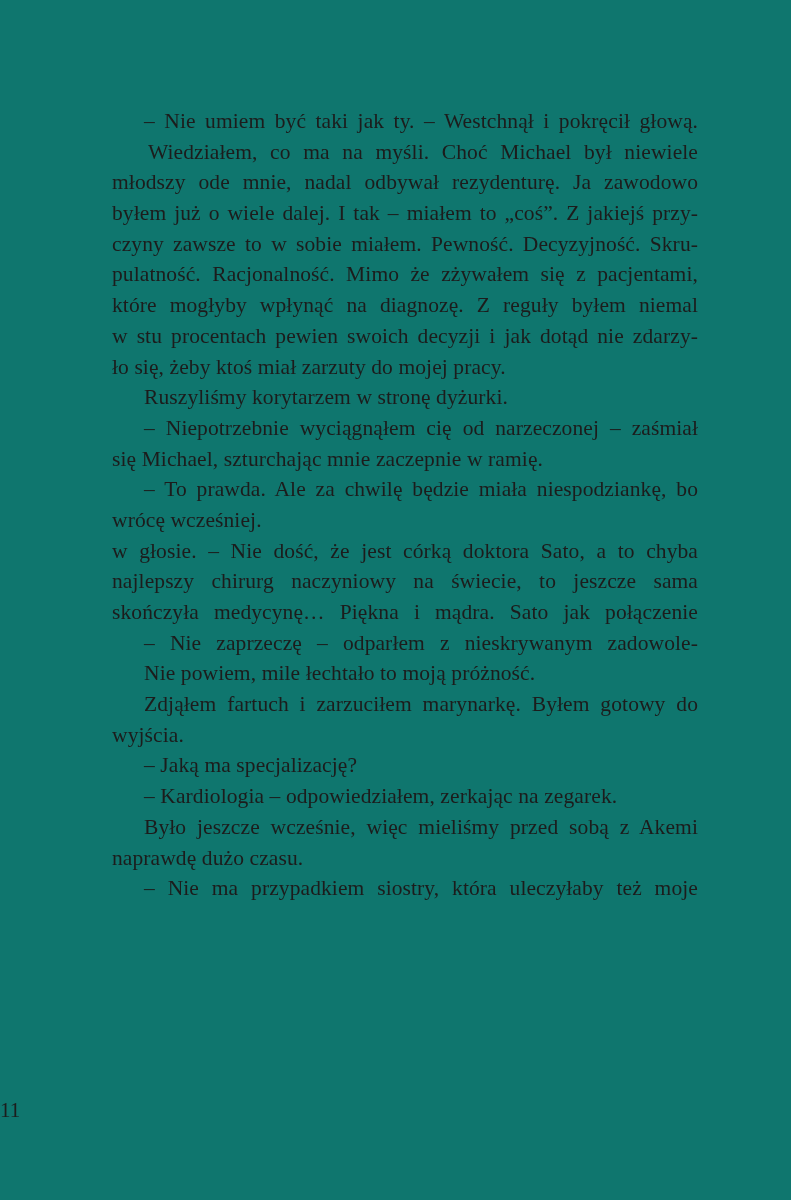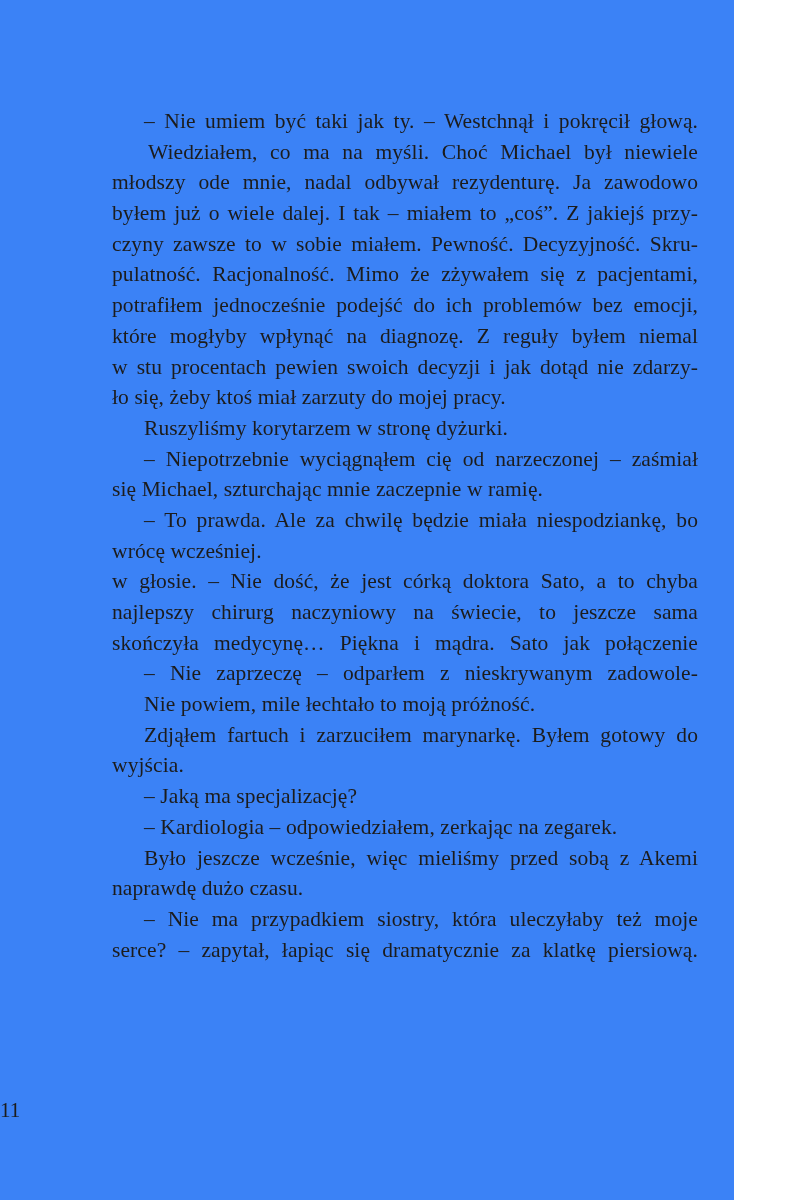--- a/index.html
+++ b/index.html
@@ -11,23 +11,23 @@
       width: 791px;
       height: 1200px;
       position: relative;
       overflow: hidden;
       font-family: "Liberation Serif", "DejaVu Serif", serif;
       color: #1c1c1c;
     }
     .page {
       position: absolute;
       left: 0; top: 0;
-      width: 734px;
+      width: 791px;
       height: 1200px;
-      background: #3b82f6;
+      background: #0f766e;
     }
     .text-block {
       position: absolute;
       left: 112px;
       top: 106px;
       width: 586px;
     }
     .line {
       display: block;
       height: 30.7px;
@@ -60,37 +60,35 @@
 <body>
 
 <div class="page">
   <div class="text-block" id="text-block">
       <span class="line just indent">– Nie umiem być taki jak ty. – Westchnął i pokręcił głową.</span>
       <span class="line just indent-wide">Wiedziałem, co ma na myśli. Choć Michael był niewiele</span>
       <span class="line just">młodszy ode mnie, nadal odbywał rezydenturę. Ja zawodowo</span>
       <span class="line just">byłem już o wiele dalej. I tak – miałem to „coś”. Z jakiejś przy-</span>
       <span class="line just">czyny zawsze to w sobie miałem. Pewność. Decyzyjność. Skru-</span>
       <span class="line just">pulatność. Racjonalność. Mimo że zżywałem się z pacjentami,</span>
-      <span class="line just">potrafiłem jednocześnie podejść do ich problemów bez emocji,</span>
       <span class="line just">które mogłyby wpłynąć na diagnozę. Z reguły byłem niemal</span>
       <span class="line just">w stu procentach pewien swoich decyzji i jak dotąd nie zdarzy-</span>
       <span class="line">ło się, żeby ktoś miał zarzuty do mojej pracy.</span>
       <span class="line indent">Ruszyliśmy korytarzem w stronę dyżurki.</span>
       <span class="line just indent">– Niepotrzebnie wyciągnąłem cię od narzeczonej – zaśmiał</span>
       <span class="line">się Michael, szturchając mnie zaczepnie w ramię.</span>
       <span class="line just indent">– To prawda. Ale za chwilę będzie miała niespodziankę, bo</span>
       <span class="line">wrócę wcześniej.</span>
       <span class="line just">w głosie. – Nie dość, że jest córką doktora Sato, a to chyba</span>
       <span class="line just">najlepszy chirurg naczyniowy na świecie, to jeszcze sama</span>
       <span class="line just">skończyła medycynę… Piękna i mądra. Sato jak połączenie</span>
       <span class="line just indent">– Nie zaprzeczę – odparłem z nieskrywanym zadowole-</span>
       <span class="line indent">Nie powiem, mile łechtało to moją próżność.</span>
       <span class="line just indent">Zdjąłem fartuch i zarzuciłem marynarkę. Byłem gotowy do</span>
       <span class="line">wyjścia.</span>
       <span class="line indent">– Jaką ma specjalizację?</span>
       <span class="line indent">– Kardiologia – odpowiedziałem, zerkając na zegarek.</span>
       <span class="line just indent">Było jeszcze wcześnie, więc mieliśmy przed sobą z Akemi</span>
       <span class="line">naprawdę dużo czasu.</span>
       <span class="line just indent">– Nie ma przypadkiem siostry, która uleczyłaby też moje</span>
-      <span class="line just">serce? – zapytał, łapiąc się dramatycznie za klatkę piersiową.</span>
     </div>
   <div class="page-number">11</div>
 </div>
 
 </body></html>

